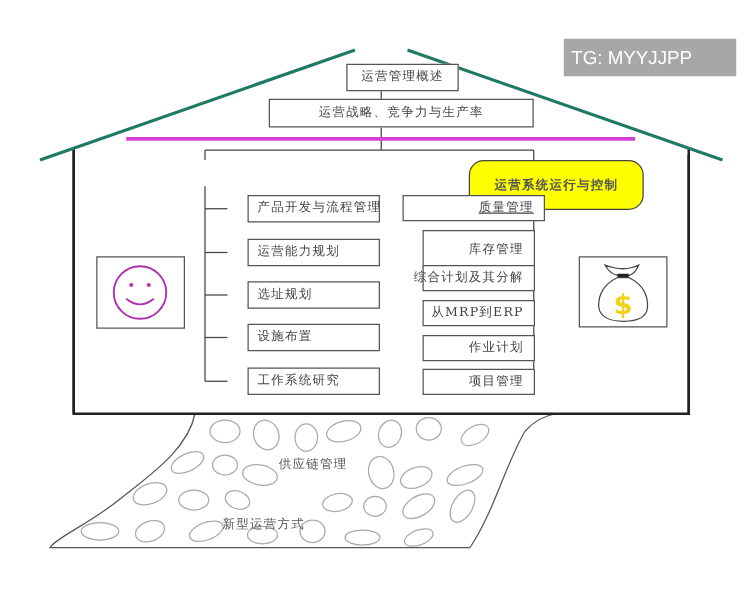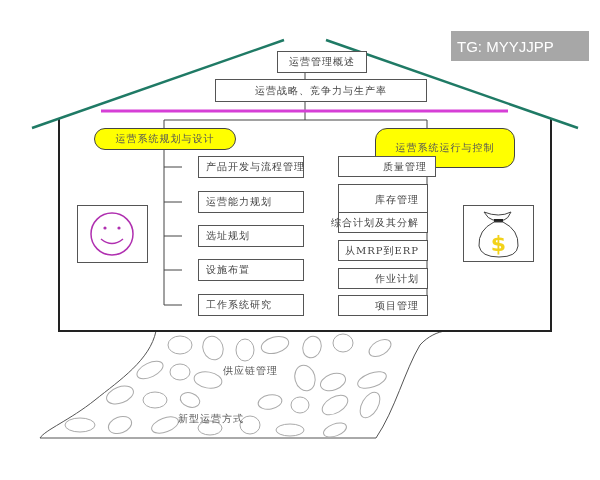--- a/index.html
+++ b/index.html
@@ -97,44 +97,41 @@
     <line x1="412" y1="305" x2="427" y2="305" stroke="#444" stroke-width="1"></line>
   </svg>
 
   <div class="box center" style="left:261px;top:51px;width:90px;height:22px;">
     <span>运营管理概述</span>
   </div>
   <div class="box center" style="left:199px;top:79px;width:212px;height:23px;">
     <span>运营战略、竞争力与生产率</span>
   </div>
 
-  <div class="pill" style="left:94px;top:128px;width:142px;height:22px;">
-    <span>运营系统规划与设计</span>
-  </div>
-  <div class="pill" style="left:375px;top:128px;width:140px;height:40px;">
+  <div class="pill" style="left:375px;top:128px;width:140px;height:40px;font-weight:bold;">
     <span>运营系统运行与控制</span>
   </div>
 
   <div class="box left" style="left:182px;top:156px;width:106px;height:22px;">
     <span>产品开发与流程管理</span>
   </div>
   <div class="box left" style="left:182px;top:191px;width:106px;height:22px;">
     <span>运营能力规划</span>
   </div>
   <div class="box left" style="left:182px;top:225px;width:106px;height:22px;">
     <span>选址规划</span>
   </div>
   <div class="box left" style="left:182px;top:259px;width:106px;height:22px;">
     <span>设施布置</span>
   </div>
   <div class="box left" style="left:182px;top:294px;width:106px;height:22px;">
     <span>工作系统研究</span>
   </div>
 
-  <div class="box right" style="left:322px;top:156px;width:98px;height:21px;">
+  <div class="box right" style="left:306px;top:156px;width:114px;height:21px;text-decoration:underline;">
     <span>质量管理</span>
   </div>
   <div class="box right" style="left:322px;top:184px;width:90px;height:31px;justify-content:flex-end;">
     <span>库存管理</span>
   </div>
   <div class="box right" style="left:322px;top:212px;width:90px;height:21px;">
     <span>综合计划及其分解</span>
   </div>
   <div class="box right" style="left:322px;top:240px;width:90px;height:21px;">
     <span>从MRP到ERP</span>

